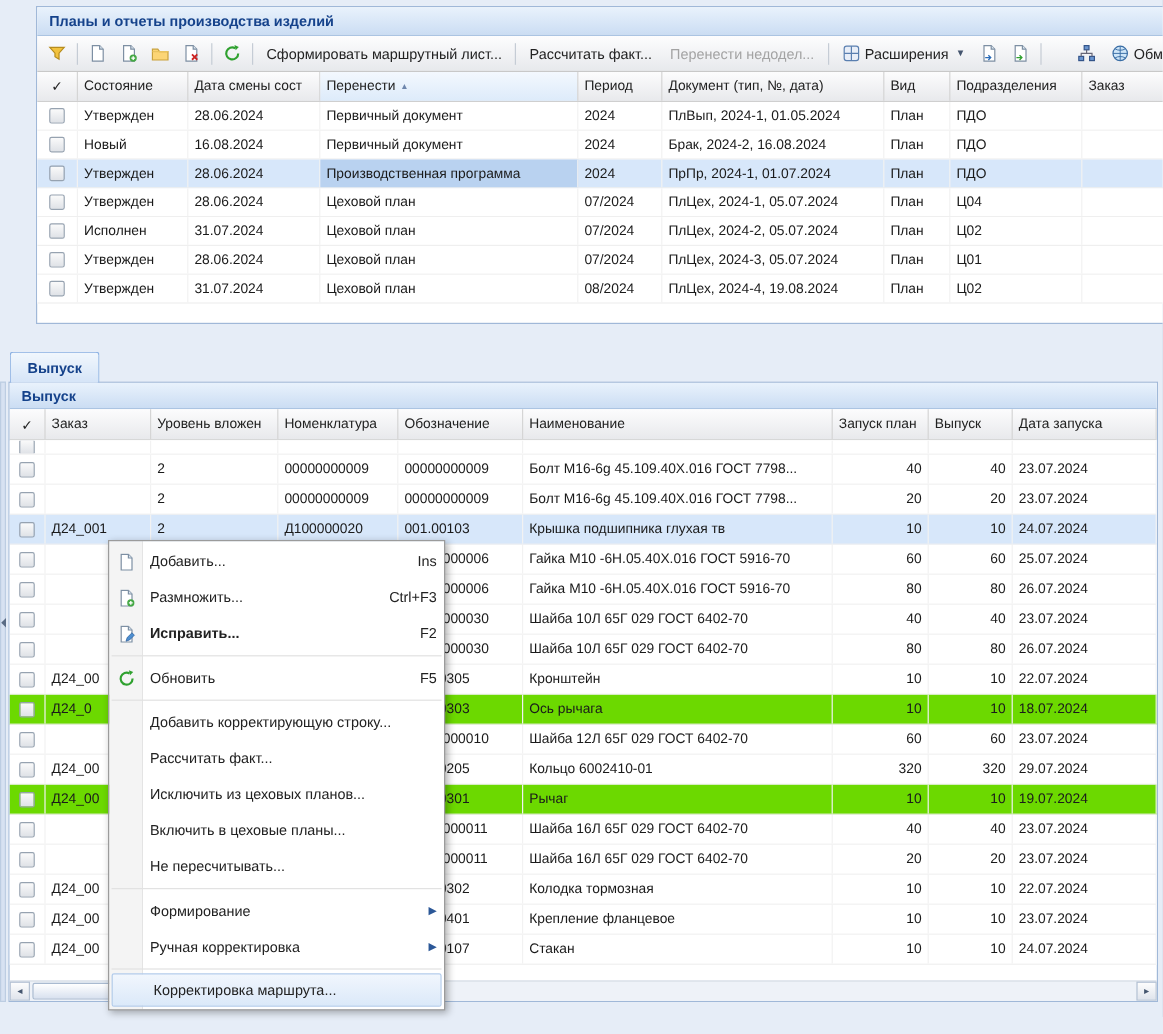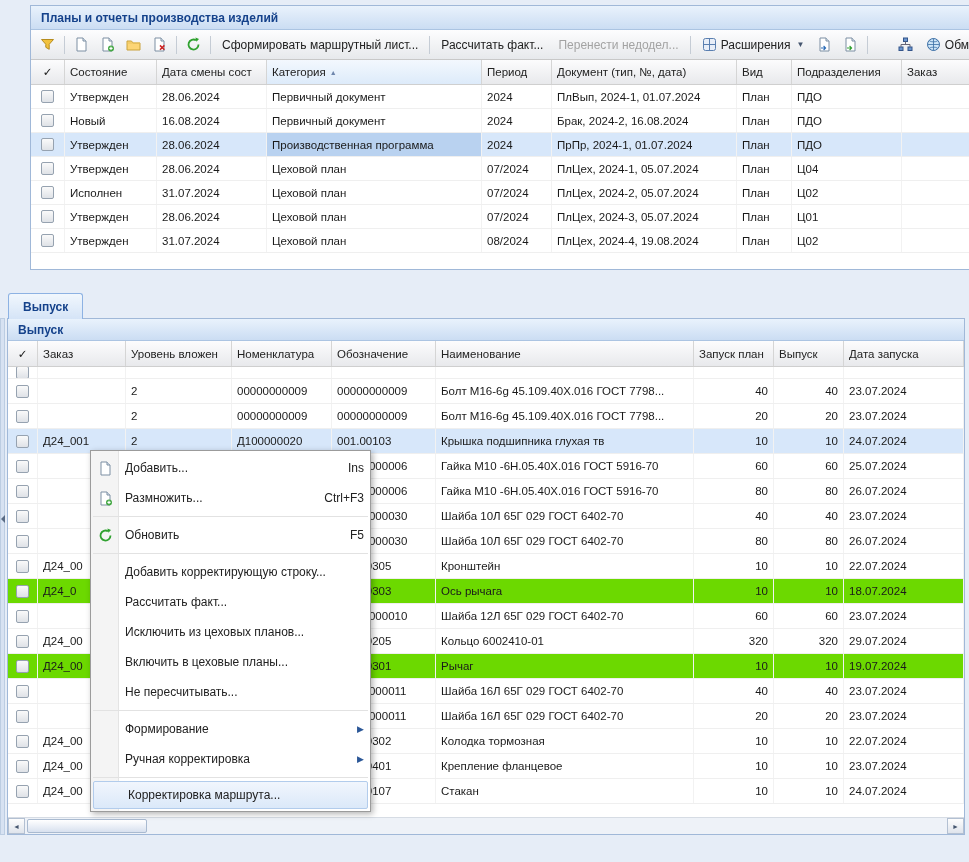--- a/index.html
+++ b/index.html
@@ -195,21 +195,21 @@
           <div class="g-hc center" style="width: 34px;">
             <span>✓</span>
           </div>
           <div class="g-hc" style="width: 92px;">
             <span>Состояние</span>
           </div>
           <div class="g-hc" style="width: 110px;">
             <span>Дата смены сост</span>
           </div>
           <div class="g-hc sorted" style="width: 215px;">
-            <span>Категория</span>
+            <span>Перенести</span>
             <span class="sort-arrow">▲</span>
           </div>
           <div class="g-hc" style="width: 70px;">
             <span>Период</span>
           </div>
           <div class="g-hc" style="width: 185px;">
             <span>Документ (тип, №, дата)</span>
           </div>
           <div class="g-hc" style="width: 55px;">
             <span>Вид</span>
@@ -223,21 +223,21 @@
         </div>
         <div class="g-bd">
           <div class="g-r">
             <div class="g-c cbc" style="width: 34px;">
               <span class="cb"></span>
             </div>
             <div class="g-c" style="width: 92px;">Утвержден</div>
             <div class="g-c" style="width: 110px;">28.06.2024</div>
             <div class="g-c" style="width: 215px;">Первичный документ</div>
             <div class="g-c" style="width: 70px;">2024</div>
-            <div class="g-c" style="width: 185px;">ПлВып, 2024-1, 01.07.2024</div>
+            <div class="g-c" style="width: 185px;">ПлВып, 2024-1, 01.05.2024</div>
             <div class="g-c" style="width: 55px;">План</div>
             <div class="g-c" style="width: 110px;">ПДО</div>
             <div class="g-c" style="width: 88px;"></div>
           </div>
           <div class="g-r">
             <div class="g-c cbc" style="width: 34px;">
               <span class="cb"></span>
             </div>
             <div class="g-c" style="width: 92px;">Новый</div>
             <div class="g-c" style="width: 110px;">16.08.2024</div>
@@ -620,20 +620,31 @@
           <svg width="15" height="15" viewBox="0 0 15 15">
             <path d="M3 1h6l3 3v10H3z" fill="#fff" stroke="#7d8fa3"></path>
             <path d="M9 1v3h3" fill="#dce6f0" stroke="#7d8fa3"></path>
             <circle cx="11" cy="11.4" r="3" fill="#45a845"></circle>
             <path d="M11 9.8v3.2M9.4 11.4h3.2" stroke="#fff" stroke-width="1.1" fill="none"></path>
           </svg>
         </span>
         <span class="mi-label">Размножить...</span>
         <span class="mi-shortcut">Ctrl+F3</span>
       </div>
+      <div class="menu-item bold">
+        <span class="mi-icon">
+          <svg width="15" height="15" viewBox="0 0 15 15">
+            <path d="M3 1h6l3 3v10H3z" fill="#fff" stroke="#7d8fa3"></path>
+            <path d="M9 1v3h3" fill="#dce6f0" stroke="#7d8fa3"></path>
+            <path d="M7 13.3l1-3 4-4 2 2-4 4z" fill="#4d8fd1" stroke="#2d5f9b" stroke-width="0.6"></path>
+          </svg>
+        </span>
+        <span class="mi-label">Исправить...</span>
+        <span class="mi-shortcut">F2</span>
+      </div>
       <div class="menu-sep"></div>
       <div class="menu-item">
         <span class="mi-icon">
           <svg width="15" height="15" viewBox="0 0 15 15">
             <path d="M12.5 7.5A5 5 0 1 1 10 3.2" fill="none" stroke="#2fa12f" stroke-width="1.8"></path>
             <path d="M9.4.6l3.6 1.5-2.6 2.7z" fill="#2fa12f"></path>
           </svg>
         </span>
         <span class="mi-label">Обновить</span>
         <span class="mi-shortcut">F5</span>

